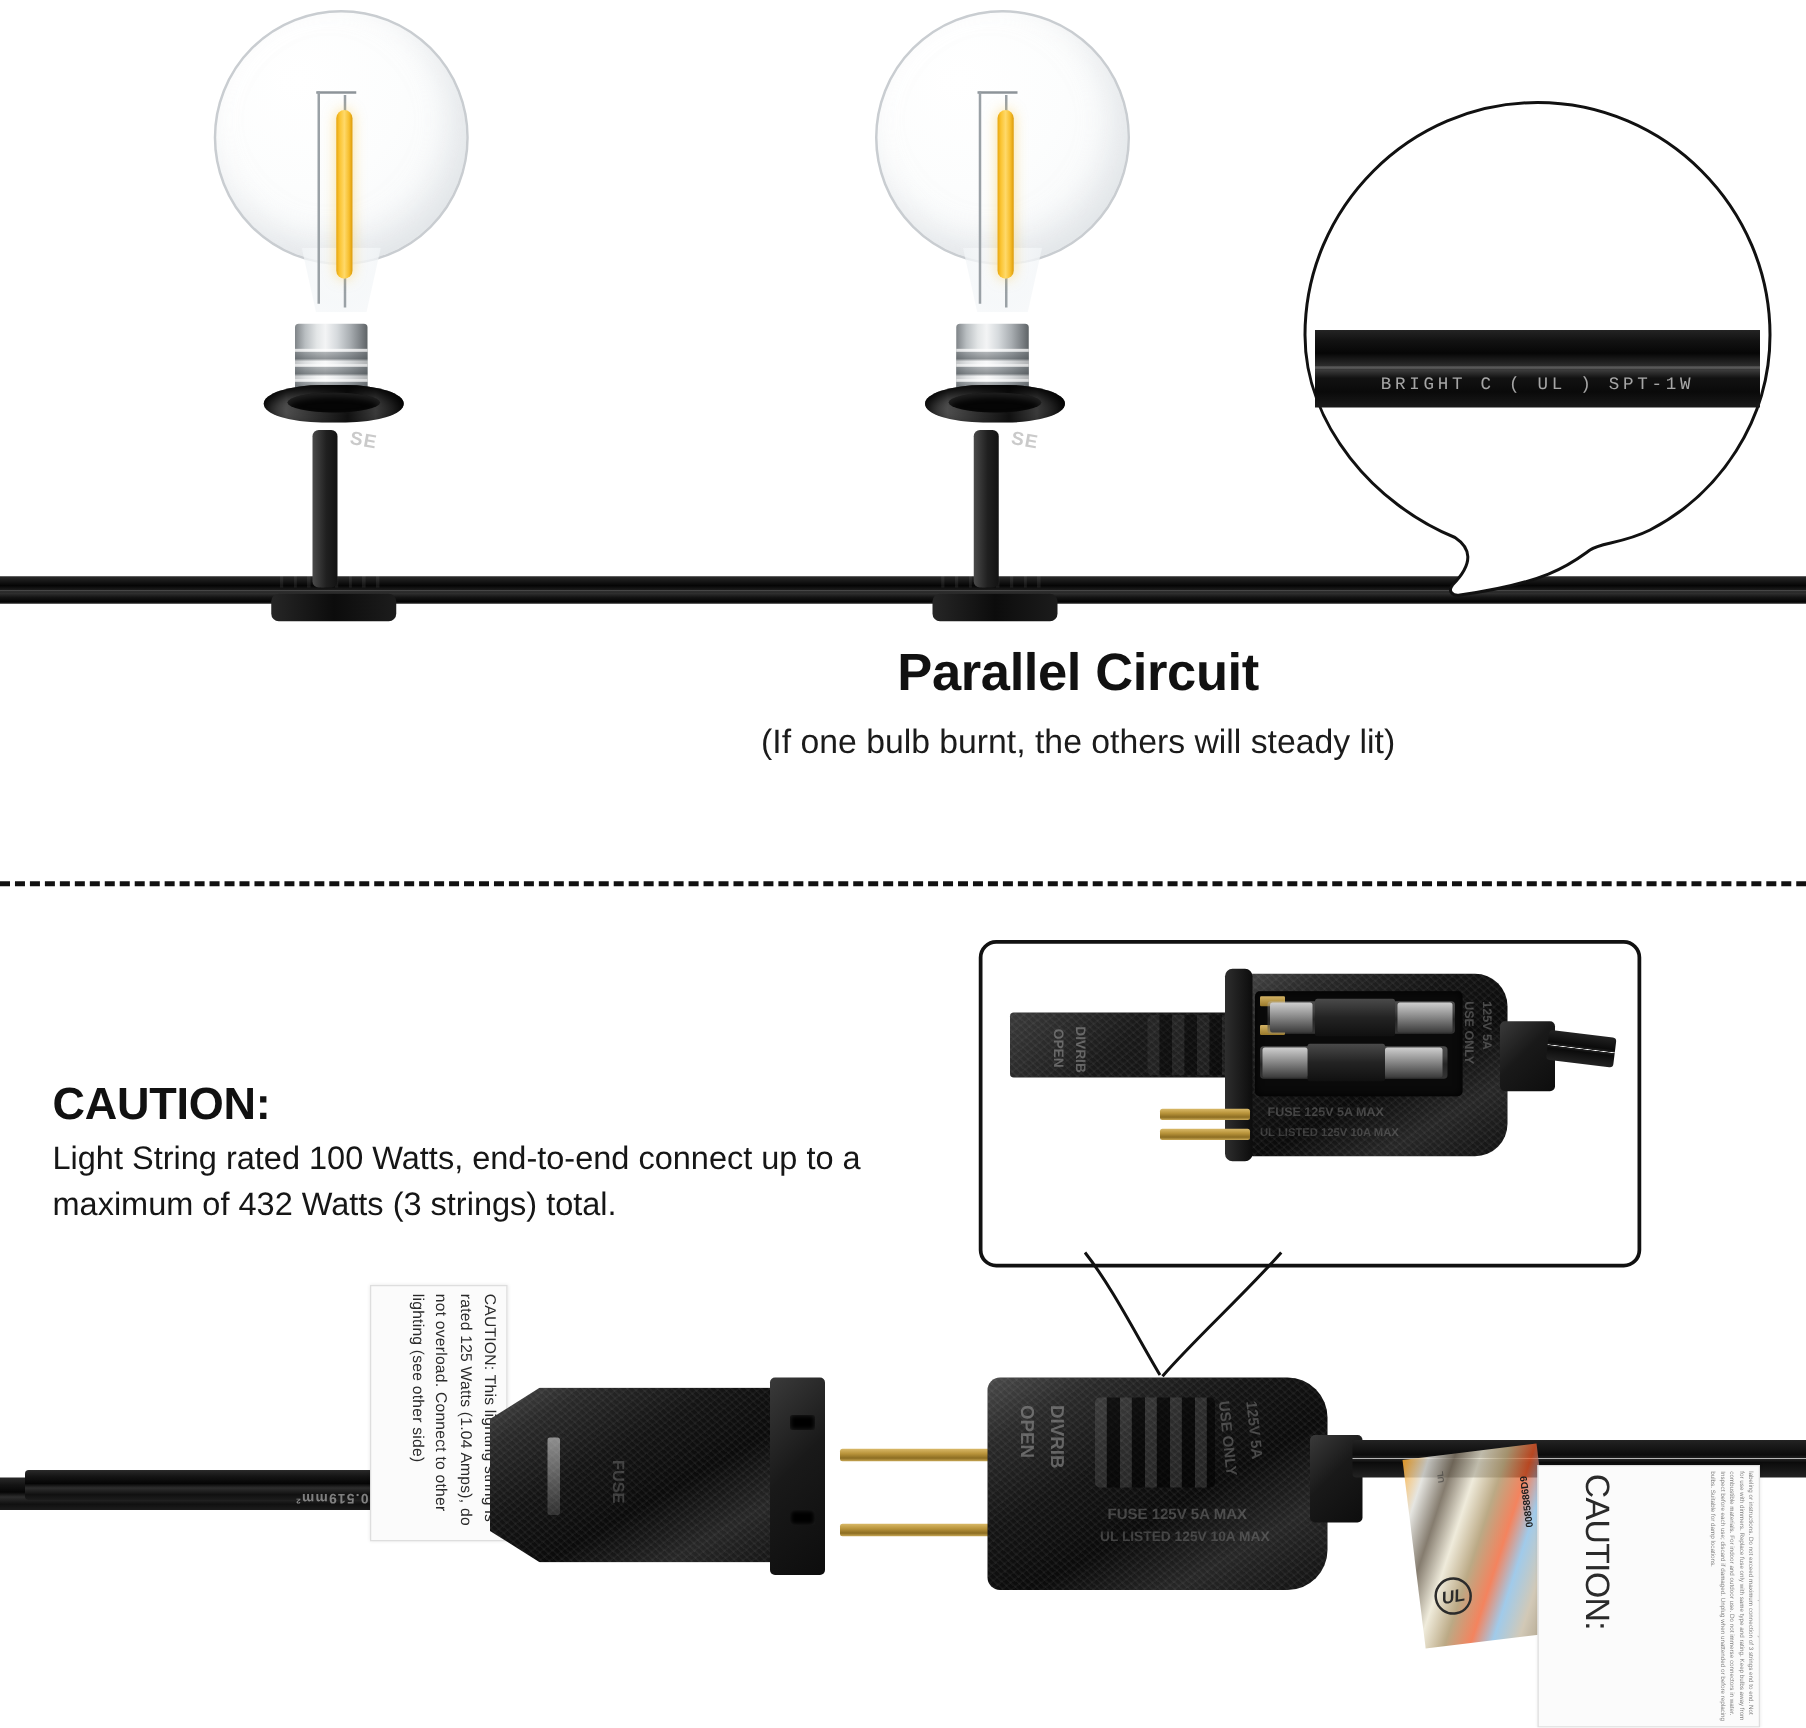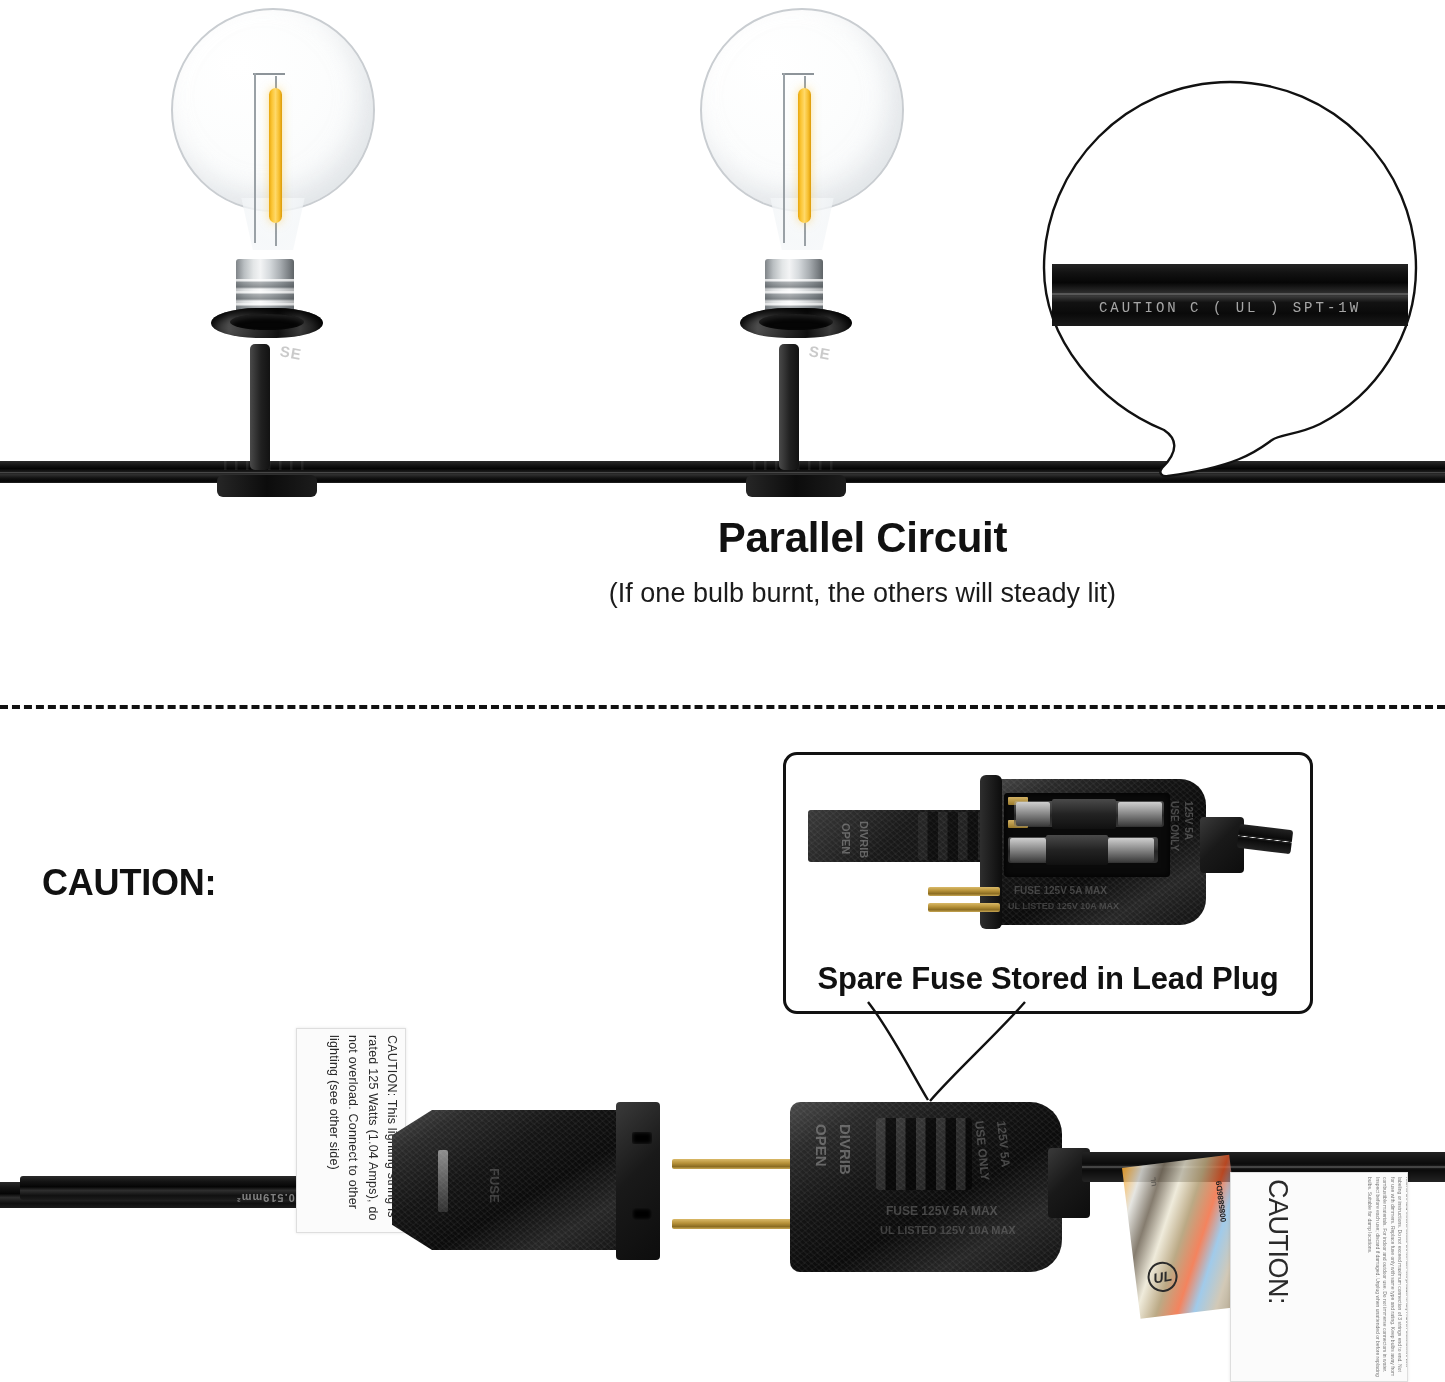--- a/index.html
+++ b/index.html
@@ -350,34 +350,35 @@
                  C 376 258 336 317 280 346
                  C 258 357 240 356 232 362
                  C 218 372 200 388 128 398
                  C 122 399 118 395 122 390
                  C 140 372 136 360 124 352
                  C 60 326 4 262 4 190
                  C 4 88 88 4 190 4 Z" fill="#ffffff" stroke="#111111" stroke-width="2.4"></path>
       </svg>
       <div class="mag-wire">
         <div class="seam"></div>
-        <div class="mag-wire-text">CAUTION     C ( UL )     SPT-1W</div>
+        <div class="mag-wire-text">BRIGHT     C ( UL )     SPT-1W</div>
       </div>
     </div>
 
     <div class="parallel-title shift">Parallel Circuit</div>
     <div class="parallel-sub shift">(If one bulb burnt, the others will steady lit)</div>
   </div>
 
   <div class="divider"></div>
 
   <div>
 
     <div class="caution-block">
       <div class="caution-title">CAUTION:</div>
+      <div class="caution-body">Light String rated 100 Watts, end-to-end connect up to a maximum of 432 Watts  (3 strings) total.</div>
     </div>
 
     <div class="fuse-box">
 
       <div style="position:absolute; left:22px; top:20px; width:480px; height:150px;">
 
         <div class="flat-tab" style="left:0px; top:35px; width:200px; height:52px;">
           <div class="grain"></div>
         </div>
         <div class="rib-set" style="left:110px; top:37px; width:84px; height:48px; opacity:.55;"></div>
@@ -407,21 +408,20 @@
         <div class="emboss" style="left:206px; top:110px; font-size:10px; color:rgba(150,150,150,.38);">FUSE 125V 5A MAX</div>
         <div class="emboss" style="left:200px; top:126px; font-size:9px; color:rgba(150,150,150,.34);">UL LISTED 125V 10A MAX</div>
 
         <div class="prong" style="left:120px; top:112px; width:72px;"></div>
         <div class="prong" style="left:120px; top:128px; width:72px;"></div>
 
         <div class="flat-tab" style="left:392px; top:42px; width:44px; height:56px; border-radius:4px;"></div>
         <div class="wire-pair" style="left:430px; top:52px; width:54px; height:24px; transform:rotate(7deg);"></div>
       </div>
 
-      <div class="fuse-box-label">Spare Fuse Stored in Lead Plug</div>
     </div>
 
     <svg class="callout-svg" width="300" height="130" viewBox="0 0 300 130">
       <path d="M 98 2 C 120 30 140 70 158 100" fill="none" stroke="#111" stroke-width="2.4"></path>
       <path d="M 255 2 C 225 36 185 72 160 101" fill="none" stroke="#111" stroke-width="2.4"></path>
     </svg>
 
     <div class="wire-h" style="left:-6px; top:1182px; width:330px; height:26px;"></div>
     <div class="wire-h" style="left:20px; top:1176px; width:300px; height:24px;"></div>
     <div class="emboss" style="left:236px; top:1192px; font-size:11px; color:rgba(215,215,215,.55); letter-spacing:1px; transform:rotate(180deg); transform-origin:center;">E328507    XTW    2X0.519mm²</div>

